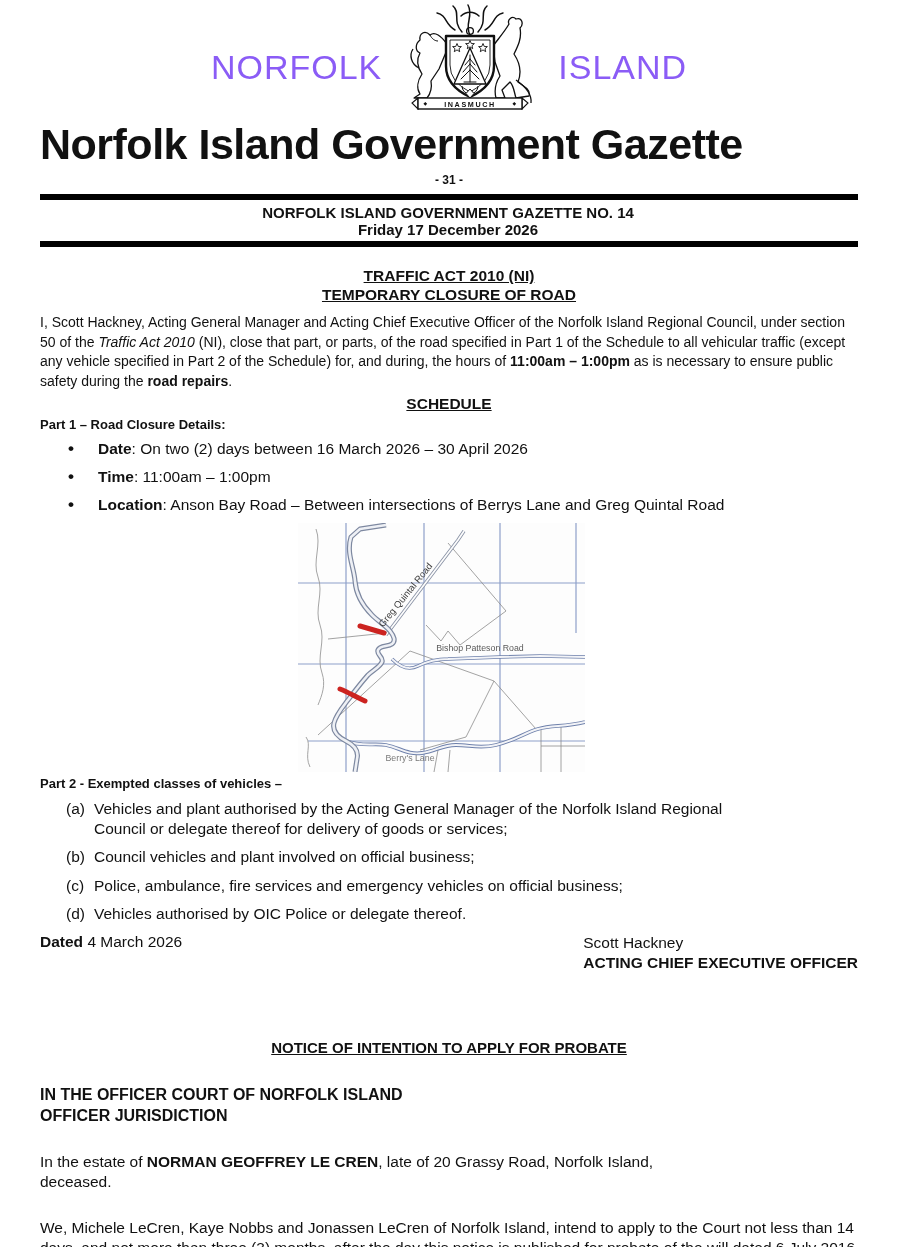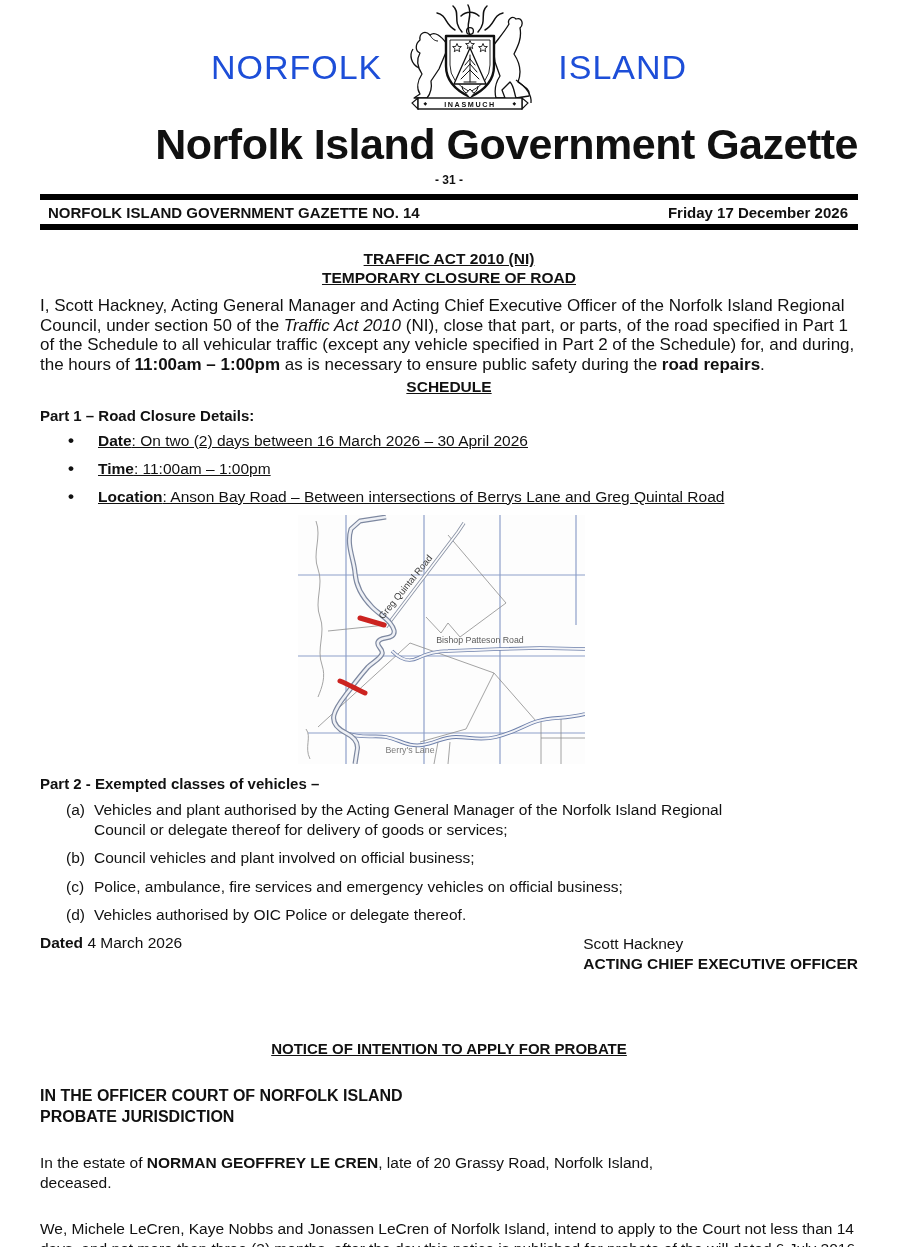--- a/index.html
+++ b/index.html
@@ -6,42 +6,42 @@
   html,body { background:#ffffff; }
   body {
     width:900px; height:1247px;
     font-family:"Liberation Sans", sans-serif;
     color:#111; overflow:hidden; position:relative;
   }
   .page { padding:0 42px 0 40px; }
 
   
   .masthead { display:flex; justify-content:center; align-items:center; gap:22px; margin-top:2px; }
-  .masthead .word { font-size:34px; letter-spacing:1px; color:#1d4ed8; margin-top:22px; }
+  .masthead .word { font-size:34px; letter-spacing:1px; color:#8b5cf6; margin-top:22px; }
   .crest { width:132px; height:108px; flex:0 0 auto; }
 
-  .gazette-title { text-align:right; font-size:43px; font-weight:bold; letter-spacing:-0.5px; margin-top:10px; }
+  .gazette-title { text-align:left; font-size:43px; font-weight:bold; letter-spacing:-0.5px; margin-top:10px; }
   .page-number { text-align:center; font-size:12px; font-weight:bold; margin-top:4px; }
 
   .rule { height:6px; background:#000; margin:0 0 0 0; }
   .rule.top { margin-top:7px; }
-  .gazette-bar { display:flex; justify-content:space-between; align-items:center; padding:4px 10px 3px 8px; font-size:15px; font-weight:bold; }
+  .gazette-bar { display:flex; justify-content:space-between; align-items:center; padding:4px 10px 3px 8px; font-size:15px; font-weight:bold;flex-direction:column; }
 
   .notice-head { text-align:center; font-size:15.5px; font-weight:bold; text-decoration:underline; line-height:19px; }
   .notice-head.first { margin-top:19px; }
 
-  .body-par { font-size:17px; line-height:19.5px; margin-top:9px; text-align:left; }
+  .body-par { font-size:14px; line-height:19.5px; margin-top:9px; text-align:left; }
   .b { font-weight:bold; }
   .i { font-style:italic; }
 
   .schedule-head { text-align:center; font-size:15.5px; font-weight:bold; text-decoration:underline; margin-top:4px; }
 
-  .part-head { font-size:15px; font-weight:bold; margin-top:11px; }
-
-  ul.closure-list { list-style:none; margin-top:7px;text-decoration:underline; }
+  .part-head { font-size:13px; font-weight:bold; margin-top:4px; }
+
+  ul.closure-list { list-style:none; margin-top:7px; }
   ul.closure-list li { position:relative; padding-left:58px; font-size:15.5px; line-height:19px; margin-bottom:9px; }
   ul.closure-list li::before { content:"•"; position:absolute; left:28px; font-size:17px; font-weight:bold; }
 
   .map-wrap { margin:6px 0 2px 258px; width:287px; height:249px; }
 
   ol.exempt-list { list-style:none; margin-top:8px; }
   ol.exempt-list li { display:flex; font-size:15.5px; line-height:19.5px; margin-bottom:9px; }
   ol.exempt-list .marker { width:28px; flex:0 0 auto; margin-left:26px; }
   ol.exempt-list .itext { max-width:660px; }
 
@@ -230,20 +230,20 @@
     <div class="sig">
       <div>Scott Hackney</div>
       <div class="title">ACTING CHIEF EXECUTIVE OFFICER</div>
     </div>
   </div>
 
   <div class="probate-head">NOTICE OF INTENTION TO APPLY FOR PROBATE</div>
 
   <div class="court-block">
     <div>IN THE OFFICER COURT OF NORFOLK ISLAND</div>
-    <div>PROBATE JURISDICTION</div>
+    <div>OFFICER JURISDICTION</div>
   </div>
 
   <p class="estate-par"><span>In the estate of </span><span class="b">NORMAN GEOFFREY LE CREN</span><span>, late of 20 Grassy Road, Norfolk Island,</span><br><span>deceased.</span></p>
 
   <p class="we-par">We, Michele LeCren, Kaye Nobbs and Jonassen LeCren of Norfolk Island, intend to apply to the Court not less than 14 days, and not more than three (3) months, after the day this notice is published for probate of the will dated 6 July 2016 of the deceased person to be granted to us.</p>
 
 </div>
 
 </body></html>

